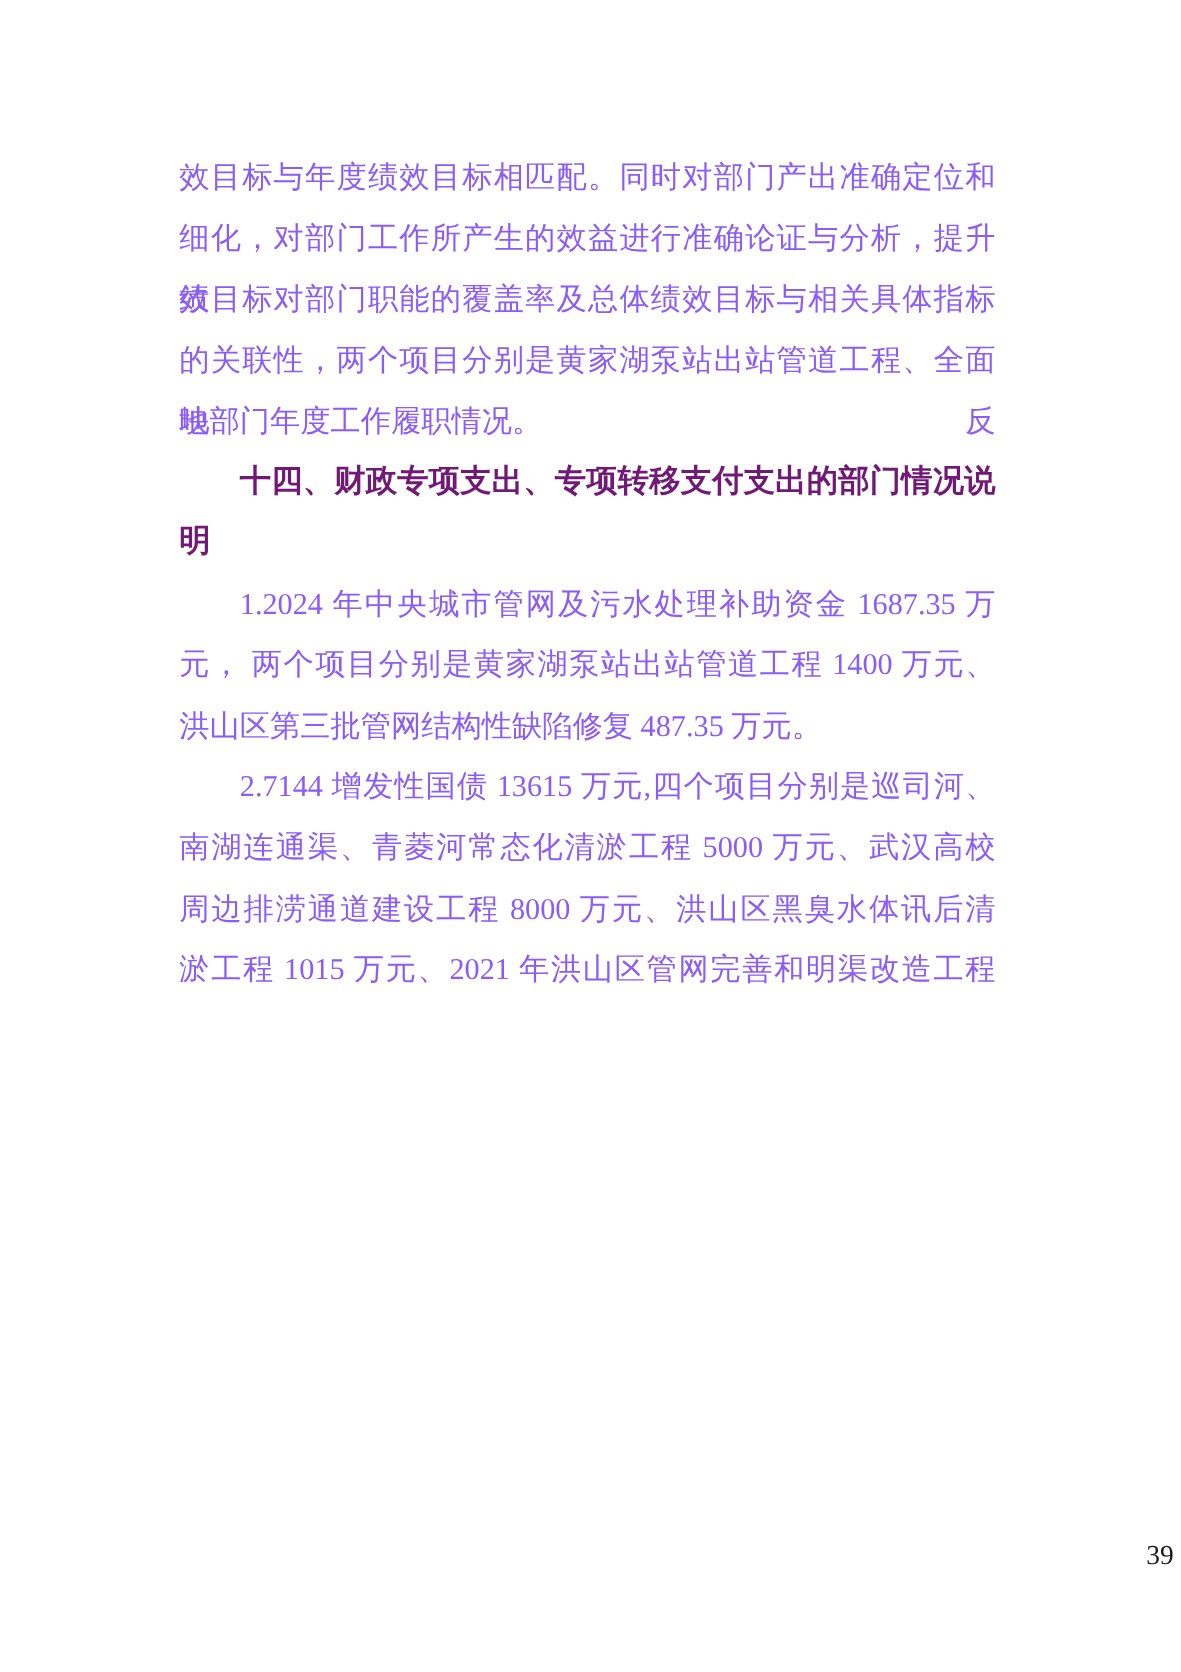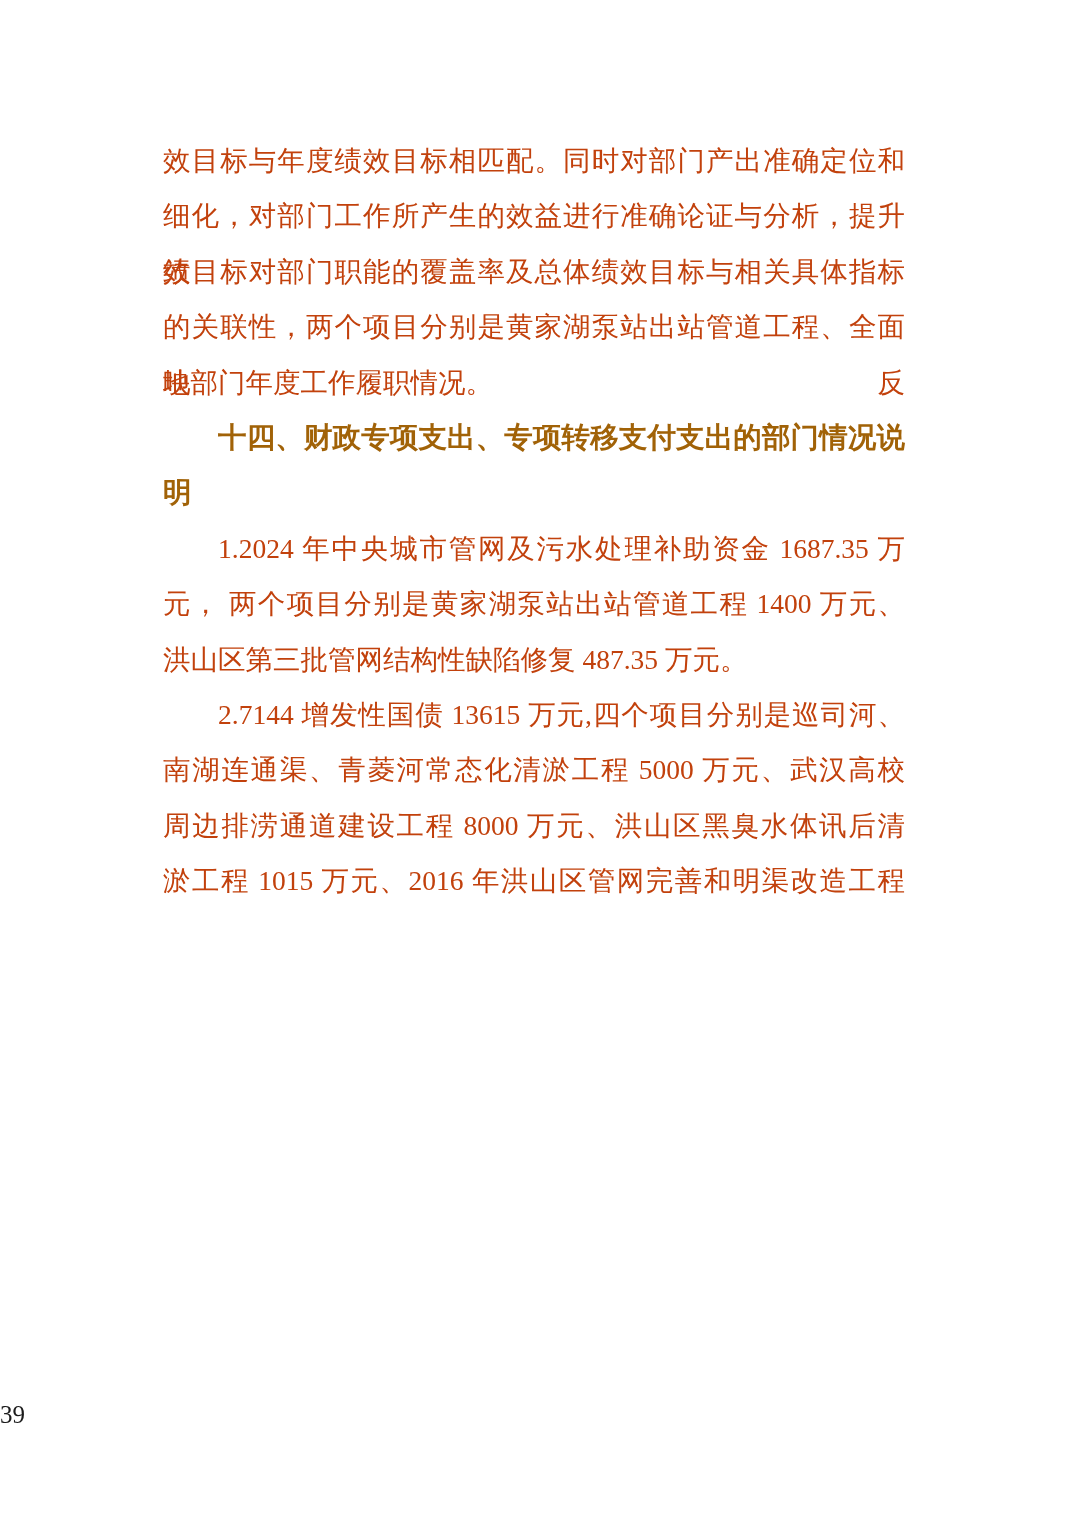--- a/index.html
+++ b/index.html
@@ -21,42 +21,42 @@
     top: 133px;
     width: 742px;
   }
   .line {
     font-family: "Liberation Serif", "DejaVu Serif", serif;
     font-size: 27.5px;
     height: 55.4px;
     line-height: 55.4px;
     text-align: justify;
     text-align-last: justify;
-    color: #c2410c;
+    color: #8b5cf6;
   }
   .line.last {
     text-align-last: left;
   }
   .line.indent {
     text-indent: 55px;
   }
   .line.heading {
     font-family: "Liberation Sans", "DejaVu Sans", sans-serif;
     font-weight: 700;
     font-size: 28.5px;
-    color: #a16207;
+    color: #701a75;
   }
   .page-number {
     position: absolute;
     left: 0;
-    right: 22px;
+    right: 7px;
     top: 1398px;
     height: 34px;
     line-height: 34px;
-    text-align: left;
+    text-align: right;
     font-family: "Liberation Serif", "DejaVu Serif", serif;
     font-size: 25px;
     color: #1b1b1b;
   }
 </style>
 </head>
 <body>
 
 <div class="page">
   <div class="text-block">
@@ -70,18 +70,18 @@
     <div class="line heading indent">十四、财政专项支出、专项转移支付支出的部门情况说</div>
     <div class="line heading last">明</div>
 
     <div class="line indent">1.2024 年中央城市管网及污水处理补助资金 1687.35 万</div>
     <div class="line">元， 两个项目分别是黄家湖泵站出站管道工程 1400 万元、</div>
     <div class="line last">洪山区第三批管网结构性缺陷修复 487.35 万元。</div>
 
     <div class="line indent">2.7144 增发性国债 13615 万元,四个项目分别是巡司河、</div>
     <div class="line">南湖连通渠、青菱河常态化清淤工程 5000 万元、武汉高校</div>
     <div class="line">周边排涝通道建设工程 8000 万元、洪山区黑臭水体讯后清</div>
-    <div class="line">淤工程 1015 万元、2016 年洪山区管网完善和明渠改造工程</div>
+    <div class="line">淤工程 1015 万元、2021 年洪山区管网完善和明渠改造工程</div>
 
   </div>
 
   <div class="page-number">39</div>
 </div>
 
 </body></html>

